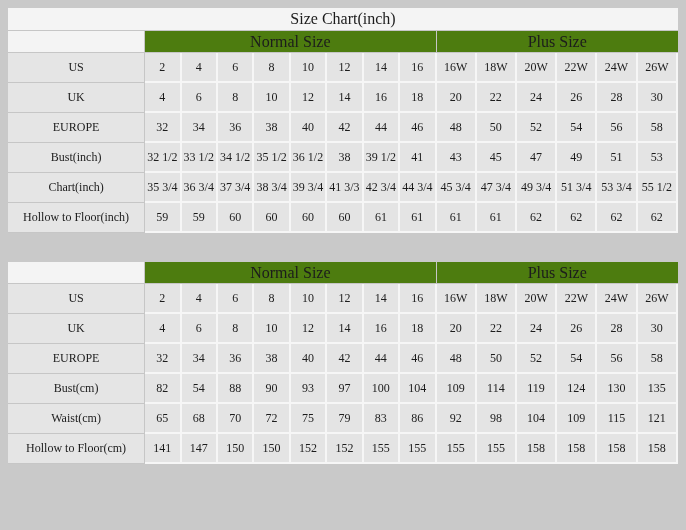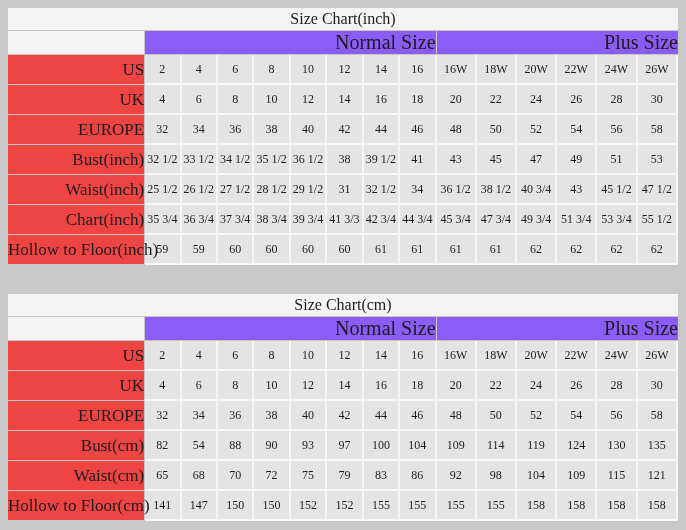--- a/index.html
+++ b/index.html
@@ -38,35 +38,35 @@
     padding: 0;
   }
   .corner-cell {
     background: #f4f4f4;
     border-right: 1px solid #c6c6c6;
     border-bottom: 1px solid #c6c6c6;
     height: 21px;
     padding: 0;
   }
   .group-cell {
-    background: #8b5cf6;
-    font-size: 20px;
+    background: #4d7c0f;
+    font-size: 16px;
     font-weight: normal;
-    text-align: right;
+    text-align: center;
     height: 21px;
     border-bottom: 1px solid #c6c6c6;
     padding: 0;
   }
   .group-cell.normal { border-right: 1px solid #c6c6c6; }
 
   th.label {
-    background: #ef4444;
-    font-size: 17px;
+    background: #e5e5e5;
+    font-size: 12px;
     font-weight: normal;
-    text-align: right;
+    text-align: center;
     height: 28px;
     border-right: 1px solid #c6c6c6;
     border-bottom: 1px solid #c6c6c6;
     padding: 0;
     white-space: nowrap;
   }
   td.data {
     background: #e4e4e4;
     font-size: 12px;
     text-align: center;
@@ -173,37 +173,20 @@
         <td class="data">39 1/2</td>
         <td class="data">41</td>
         <td class="data">43</td>
         <td class="data">45</td>
         <td class="data">47</td>
         <td class="data">49</td>
         <td class="data">51</td>
         <td class="data">53</td>
       </tr>
       <tr>
-        <th class="label">Waist(inch)</th>
-        <td class="data">25 1/2</td>
-        <td class="data">26 1/2</td>
-        <td class="data">27 1/2</td>
-        <td class="data">28 1/2</td>
-        <td class="data">29 1/2</td>
-        <td class="data">31</td>
-        <td class="data">32 1/2</td>
-        <td class="data">34</td>
-        <td class="data">36 1/2</td>
-        <td class="data">38 1/2</td>
-        <td class="data">40 3/4</td>
-        <td class="data">43</td>
-        <td class="data">45 1/2</td>
-        <td class="data">47 1/2</td>
-      </tr>
-      <tr>
         <th class="label">Chart(inch)</th>
         <td class="data">35 3/4</td>
         <td class="data">36 3/4</td>
         <td class="data">37 3/4</td>
         <td class="data">38 3/4</td>
         <td class="data">39 3/4</td>
         <td class="data">41 3/3</td>
         <td class="data">42 3/4</td>
         <td class="data">44 3/4</td>
         <td class="data">45 3/4</td>
@@ -246,23 +229,20 @@
       <col class="c-normal">
     <col class="c-plus">
       <col class="c-plus">
       <col class="c-plus">
       <col class="c-plus">
       <col class="c-plus">
       <col class="c-plus">
   </colgroup>
   <thead>
     <tr>
-      <td class="title-cell" colspan="15">Size Chart(cm)</td>
-    </tr>
-    <tr>
       <td class="corner-cell"></td>
       <td class="group-cell normal" colspan="8">Normal Size</td>
       <td class="group-cell plus" colspan="6">Plus Size</td>
     </tr>
   </thead>
   <tbody>
       <tr>
         <th class="label">US</th>
         <td class="data">2</td>
         <td class="data">4</td>

